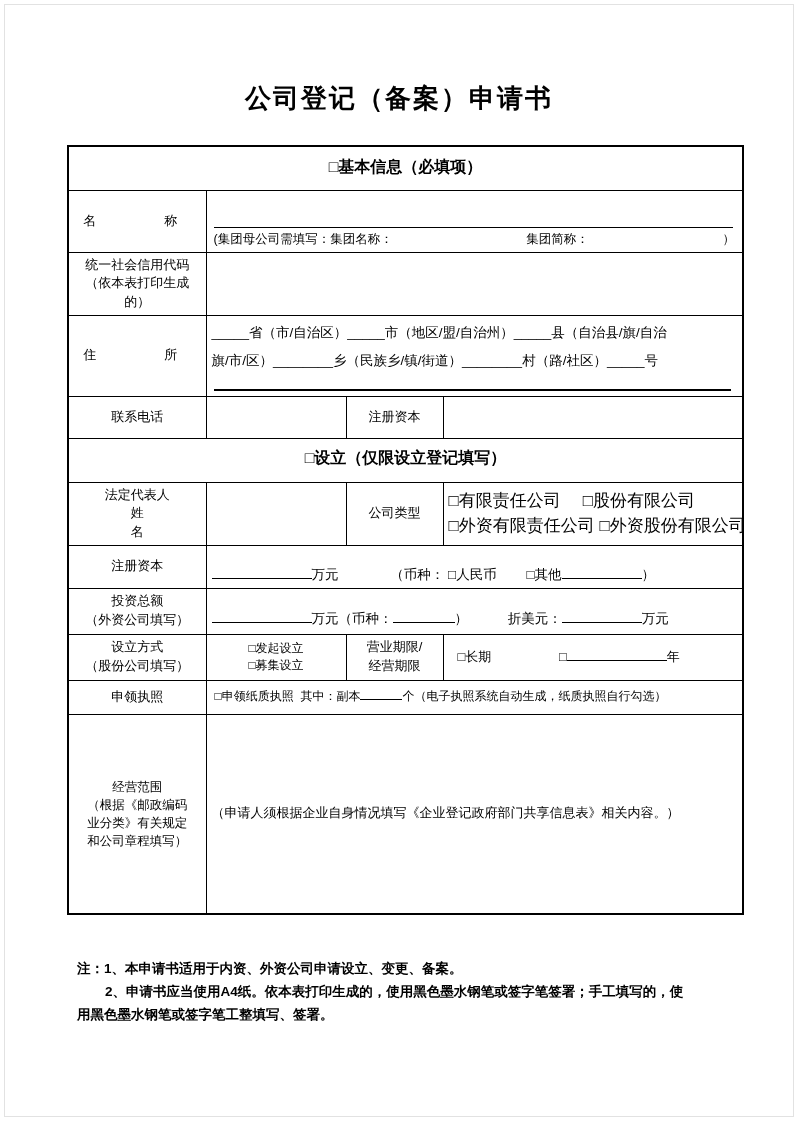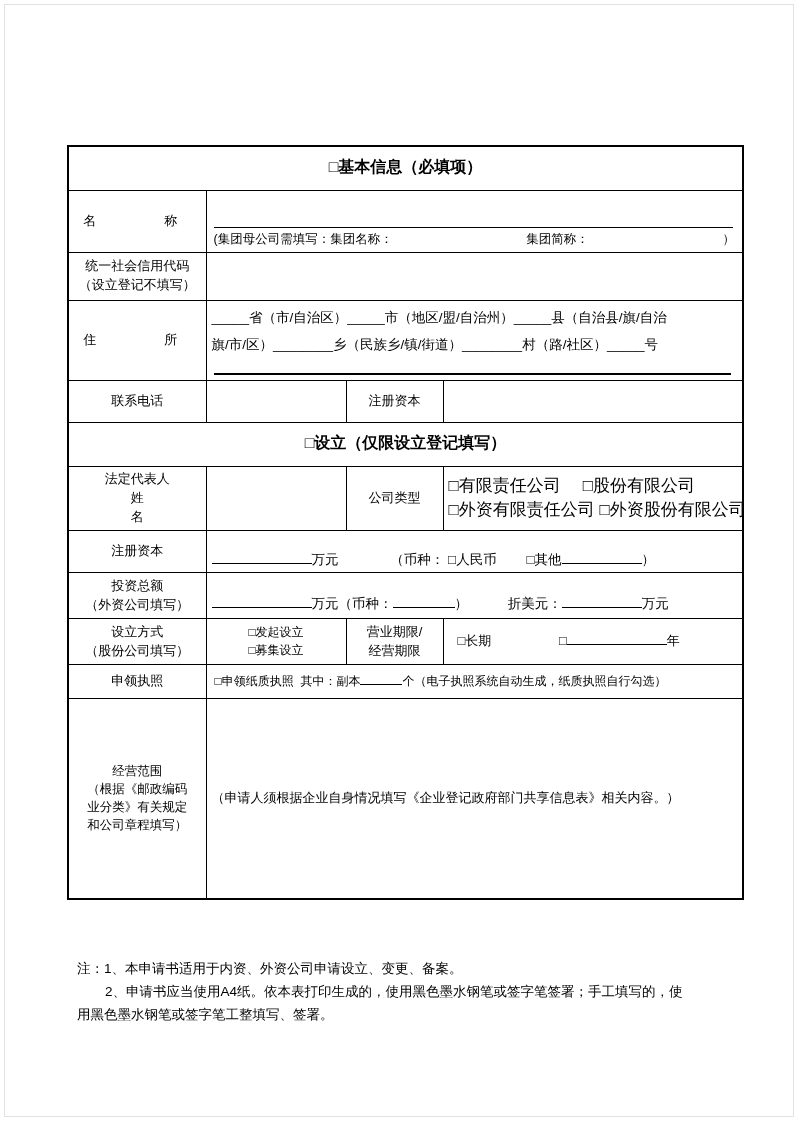--- a/index.html
+++ b/index.html
@@ -103,28 +103,29 @@
     font-size: 13px;
     border-right: 2px solid #000 !important;
   }
   .notes {
     position: absolute;
     left: 72px; top: 952px;
     width: 680px;
     font-size: 13.5px;
     line-height: 1.72;
   }
-  .notes p { margin: 0; }
+  .notes p { margin: 0; font-weight: bold; }
   .indent { text-indent: 28px; }
 </style>
 </head>
 <body>
 
 <div class="page">
 
+  <h1 class="doc-title">公司登记（备案）申请书</h1>
 
   <table class="form">
     <colgroup>
       <col style="width:138px">
       <col style="width:140px">
       <col style="width:97px">
       <col style="width:300px">
     </colgroup>
     <tbody>
 
@@ -140,21 +141,21 @@
             <span>(集团母公司需填写：集团名称：</span>
             <span>集团简称：</span>
             <span>）</span>
           </div>
         </td>
       </tr>
 
       <tr>
         <td class="lbl two-line">
           <div>统一社会信用代码</div>
-          <div>（设立登记不填写）</div>
+          <div>（依本表打印生成的）</div>
         </td>
         <td class="cell-last" colspan="3" style="height:48px"></td>
       </tr>
 
       <tr>
         <td class="lbl spaced2">住　　所</td>
         <td class="addr-cell cell-last" colspan="3">
           <div class="addr-line">_____省（市/自治区）_____市（地区/盟/自治州）_____县（自治县/旗/自治</div>
           <div class="addr-line">旗/市/区）________乡（民族乡/镇/街道）________村（路/社区）_____号</div>
           <div class="addr-rule"></div>

